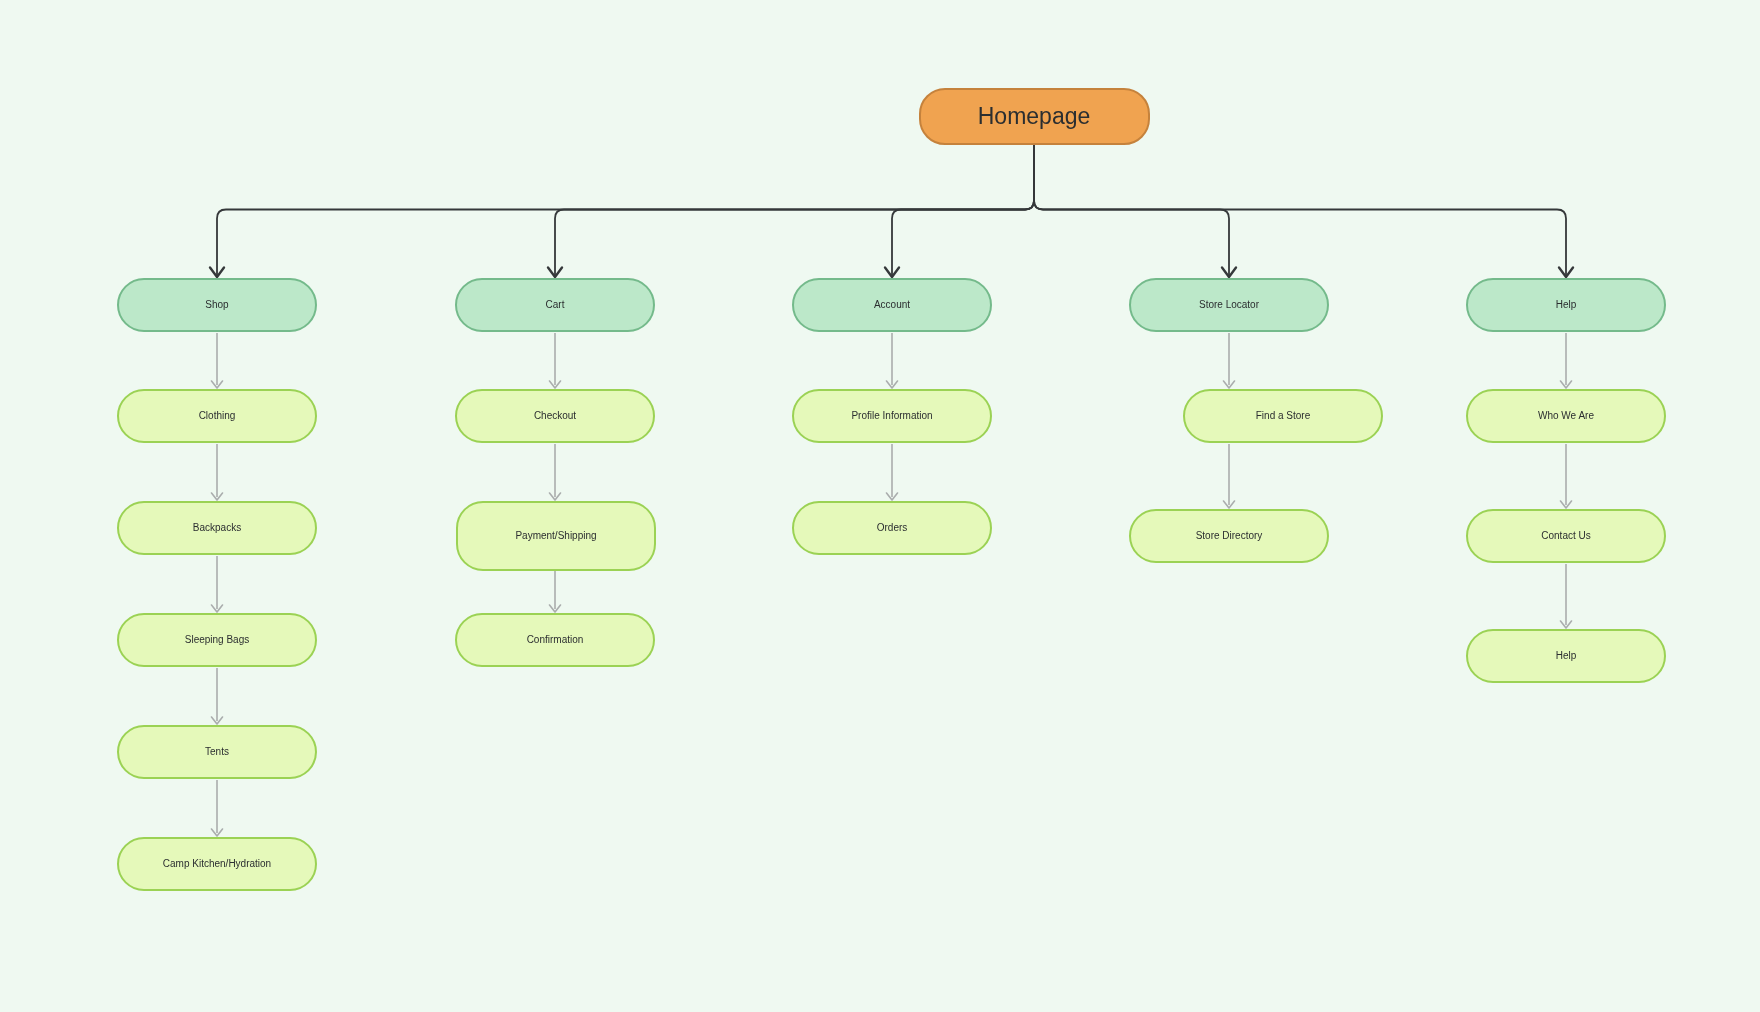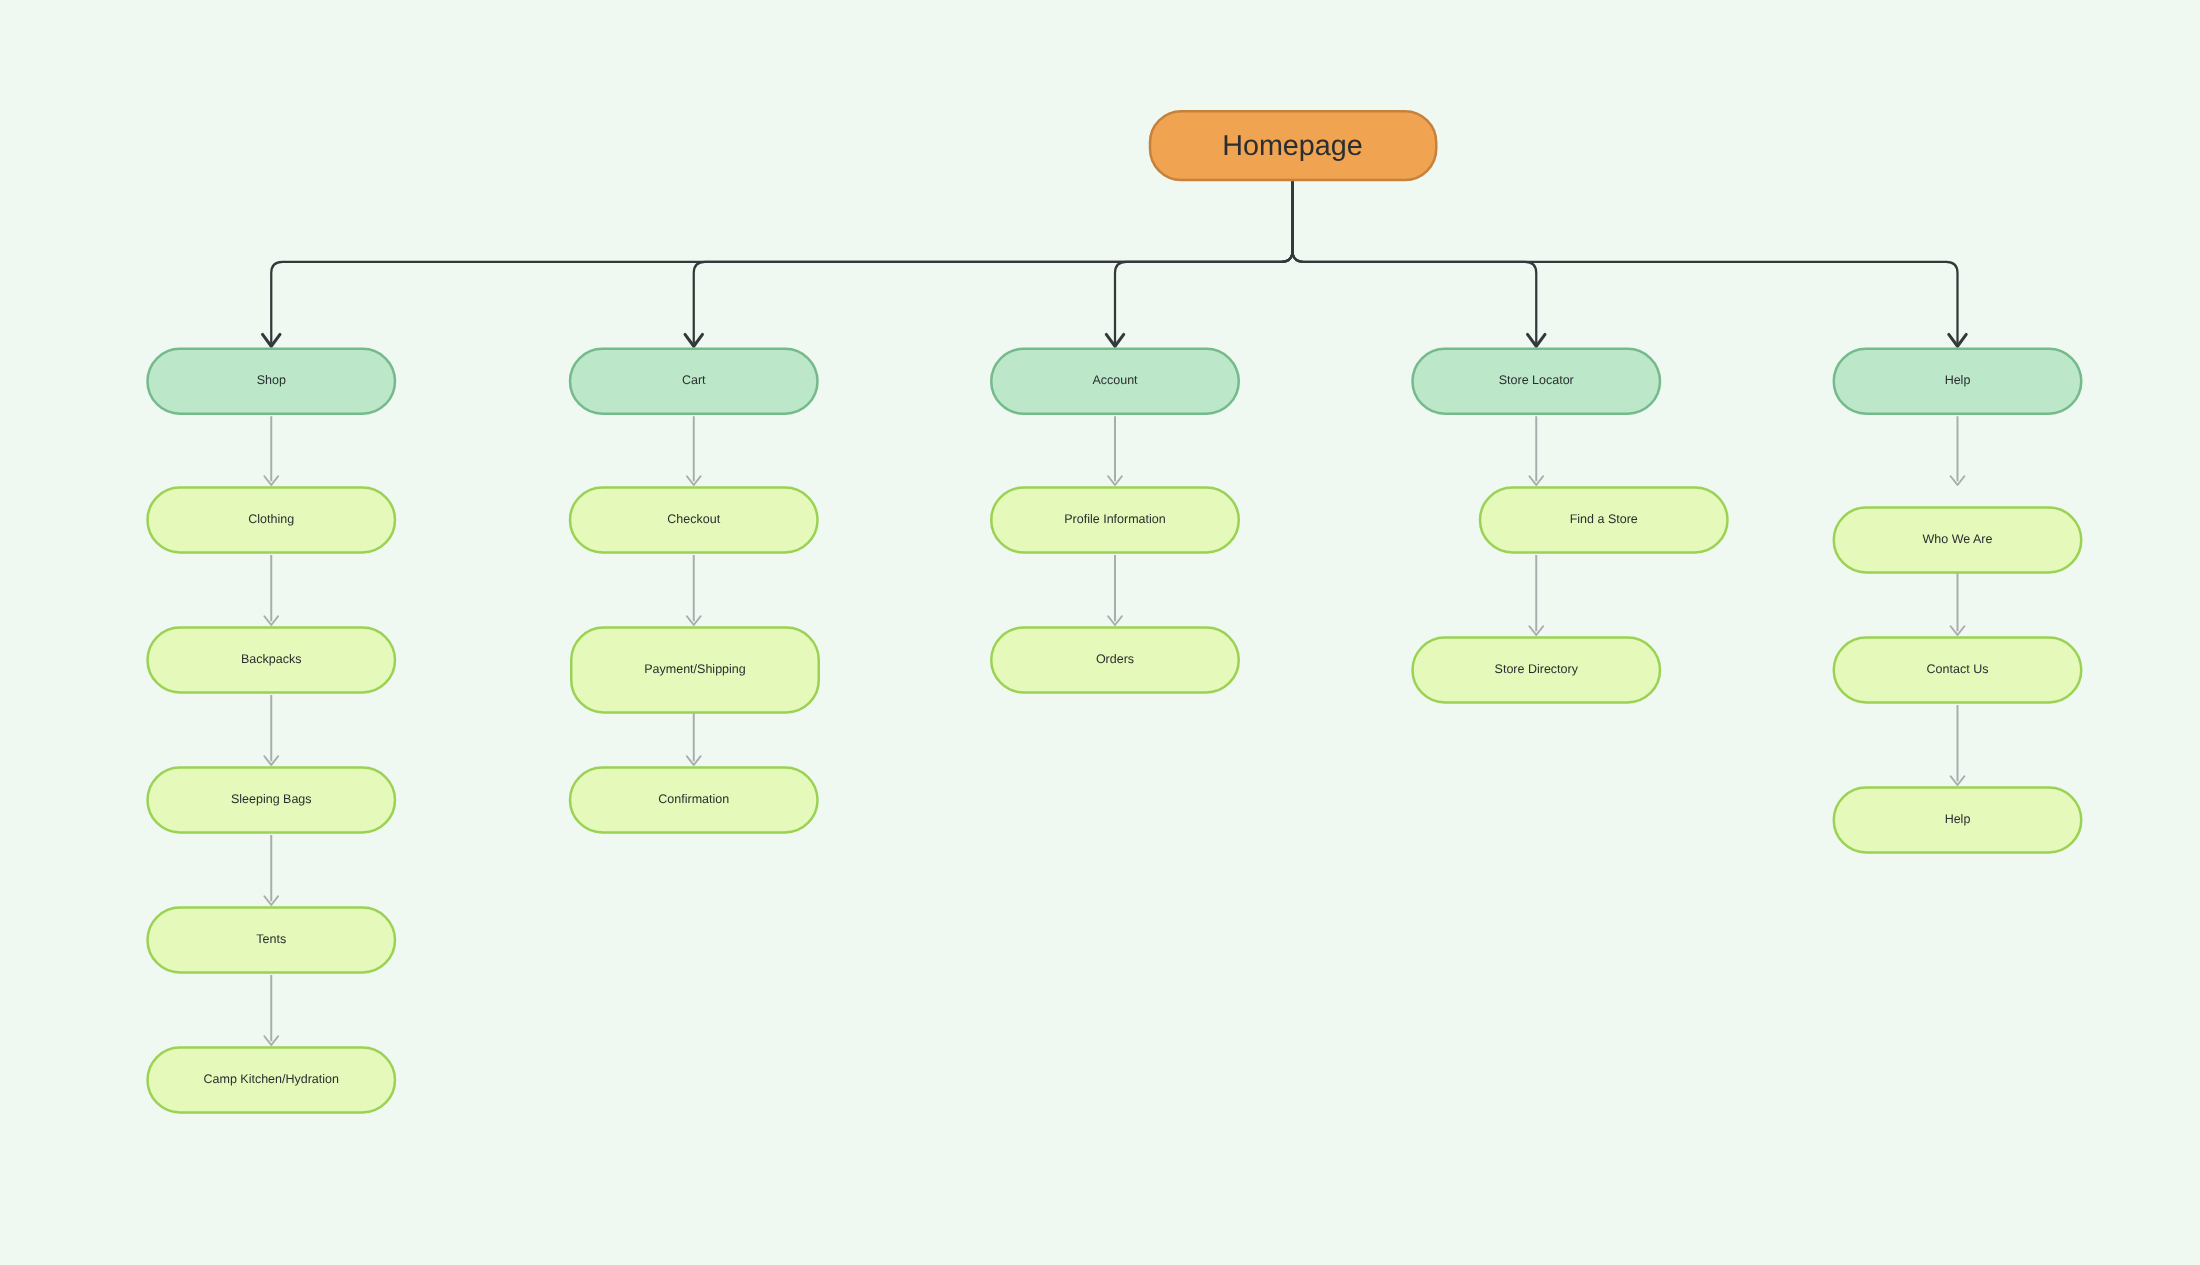--- a/index.html
+++ b/index.html
@@ -121,16 +121,16 @@
     <div class="node child" style="left: 455px; top: 389px; width: 200px; height: 54px;">Checkout</div>
     <div class="node child" style="left: 456px; top: 501px; width: 200px; height: 70px;">Payment/Shipping</div>
     <div class="node child" style="left: 455px; top: 613px; width: 200px; height: 54px;">Confirmation</div>
     <div class="node section" style="left: 792px; top: 278px; width: 200px; height: 54px;">Account</div>
     <div class="node child" style="left: 792px; top: 389px; width: 200px; height: 54px;">Profile Information</div>
     <div class="node child" style="left: 792px; top: 501px; width: 200px; height: 54px;">Orders</div>
     <div class="node section" style="left: 1129px; top: 278px; width: 200px; height: 54px;">Store Locator</div>
     <div class="node child" style="left: 1183px; top: 389px; width: 200px; height: 54px;">Find a Store</div>
     <div class="node child" style="left: 1129px; top: 509px; width: 200px; height: 54px;">Store Directory</div>
     <div class="node section" style="left: 1466px; top: 278px; width: 200px; height: 54px;">Help</div>
-    <div class="node child" style="left: 1466px; top: 389px; width: 200px; height: 54px; margin-top: 16px;">Who We Are</div>
+    <div class="node child" style="left: 1466px; top: 389px; width: 200px; height: 54px;">Who We Are</div>
     <div class="node child" style="left: 1466px; top: 509px; width: 200px; height: 54px;">Contact Us</div>
     <div class="node child" style="left: 1466px; top: 629px; width: 200px; height: 54px;">Help</div>
   </div>
 
 </body></html>

